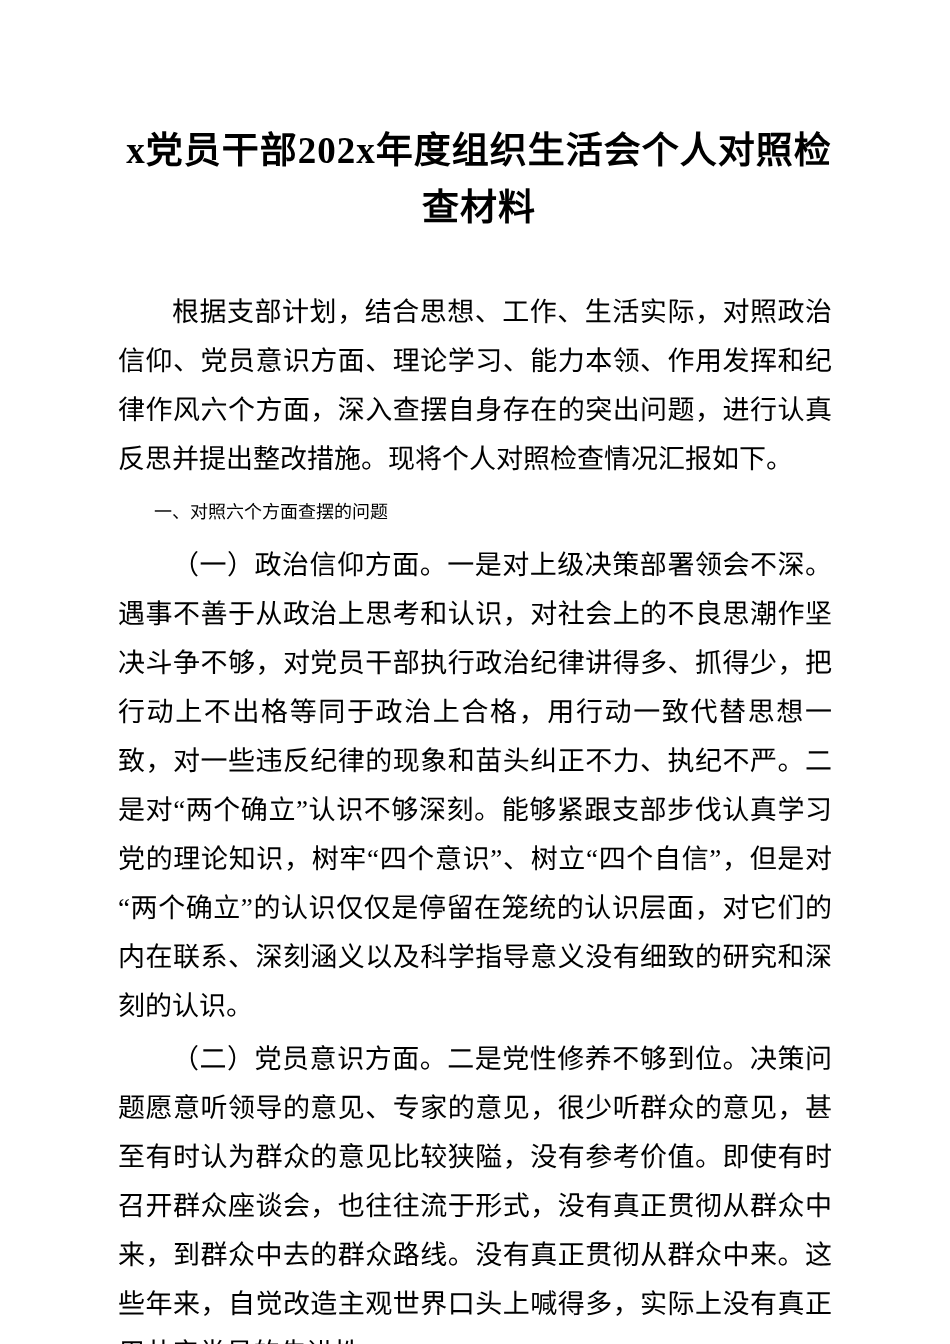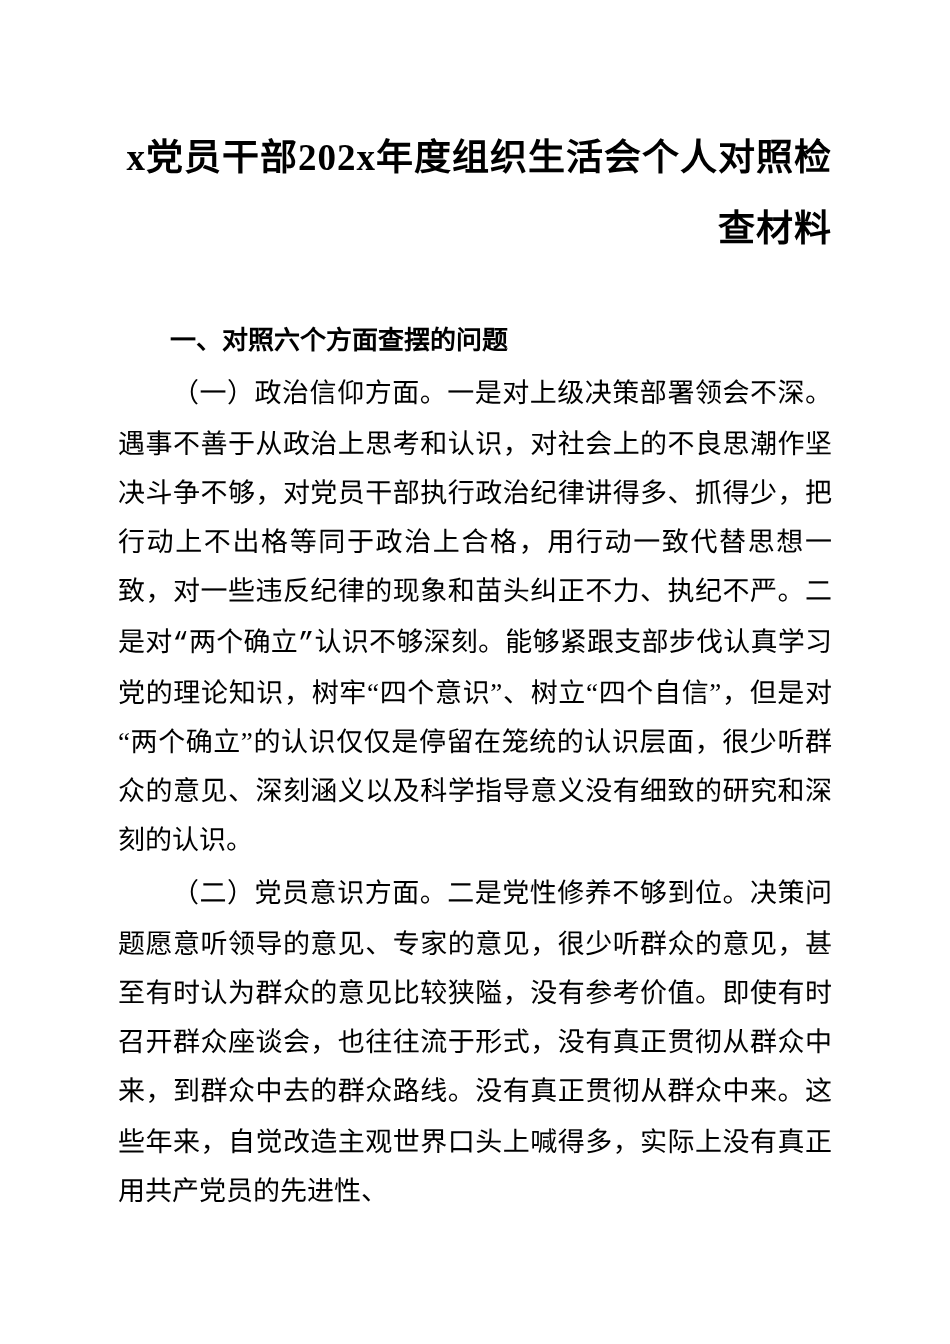--- a/index.html
+++ b/index.html
@@ -15,52 +15,53 @@
     background: #ffffff;
     color: #000000;
     box-sizing: border-box;
     padding: 122px 118px 30px 118px;
     font-family: "Liberation Serif", "DejaVu Serif", serif;
     overflow: hidden;
   }
   .doc-title {
     margin: 0 0 52px 8px;
     font-size: 37px;
-    line-height: 71px;
+    line-height: 57px;
     font-weight: bold;
-    text-align: right;
+    text-align: center;
     font-family: "Liberation Serif", "DejaVu Serif", serif;
     letter-spacing: 1px;
   }
   .doc-body {
     font-size: 27px;
     line-height: 49px;
   }
   .para {
     margin: 0 0 4px 0;
     text-indent: 2em;
     text-align: justify;
     word-break: break-all;
   }
   .para.heading {
     font-family: "Liberation Sans", "DejaVu Sans", sans-serif;
-    font-weight: bold;
-    font-size: 26px;
+    font-weight: normal;
+    font-size: 18px;
   }
   .seg-normal {
     font-family: "Liberation Serif", "DejaVu Serif", serif;
   }
   .seg-kaiti {
     
-    font-family: Liberation Mono, monospace;
+    font-family: Liberation Serif, serif;
   }
 </style>
 </head>
 <body>
 
 <div class="page">
   <h1 class="doc-title">x党员干部202x年度组织生活会个人对照检查材料</h1>
   <div class="doc-body">
+      <p class="para body"><span class="seg-normal">根据支部计划，结合思想、工作、生活实际，对照政治信仰、党员意识方面、理论学习、能力本领、作用发挥和纪律作风六个方面，深入查摆自身存在的突出问题，进行认真反思并提出整改措施。现将个人对照检查情况汇报如下。</span></p>
       <p class="para heading"><span class="seg-normal">一、对照六个方面查摆的问题</span></p>
-      <p class="para body"><span class="seg-kaiti">（一）政治信仰方面。一是对上级决策部署领会不深。</span><span class="seg-normal">遇事不善于从政治上思考和认识，对社会上的不良思潮作坚决斗争不够，对党员干部执行政治纪律讲得多、抓得少，把行动上不出格等同于政治上合格，用行动一致代替思想一致，对一些违反纪律的现象和苗头纠正不力、执纪不严。</span><span class="seg-kaiti">二是对“两个确立”认识不够深刻。</span><span class="seg-normal">能够紧跟支部步伐认真学习党的理论知识，树牢“四个意识”、树立“四个自信”，但是对“两个确立”的认识仅仅是停留在笼统的认识层面，很少听群众的意见、深刻涵义以及科学指导意义没有细致的研究和深刻的认识。</span></p>
+      <p class="para body"><span class="seg-kaiti">（一）政治信仰方面。一是对上级决策部署领会不深。</span><span class="seg-normal">遇事不善于从政治上思考和认识，对社会上的不良思潮作坚决斗争不够，对党员干部执行政治纪律讲得多、抓得少，把行动上不出格等同于政治上合格，用行动一致代替思想一致，对一些违反纪律的现象和苗头纠正不力、执纪不严。</span><span class="seg-kaiti">二是对“两个确立”认识不够深刻。</span><span class="seg-normal">能够紧跟支部步伐认真学习党的理论知识，树牢“四个意识”、树立“四个自信”，但是对“两个确立”的认识仅仅是停留在笼统的认识层面，对它们的内在联系、深刻涵义以及科学指导意义没有细致的研究和深刻的认识。</span></p>
       <p class="para body"><span class="seg-kaiti">（二）党员意识方面。二是党性修养不够到位。</span><span class="seg-normal">决策问题愿意听领导的意见、专家的意见，很少听群众的意见，甚至有时认为群众的意见比较狭隘，没有参考价值。即使有时召开群众座谈会，也往往流于形式，没有真正贯彻从群众中来，到群众中去的群众路线。</span><span class="seg-kaiti">没有真正贯彻从群众中来。</span><span class="seg-normal">这些年来，自觉改造主观世界口头上喊得多，实际上没有真正用共产党员的先进性、</span></p>
     </div>
 </div>
 
 </body></html>

